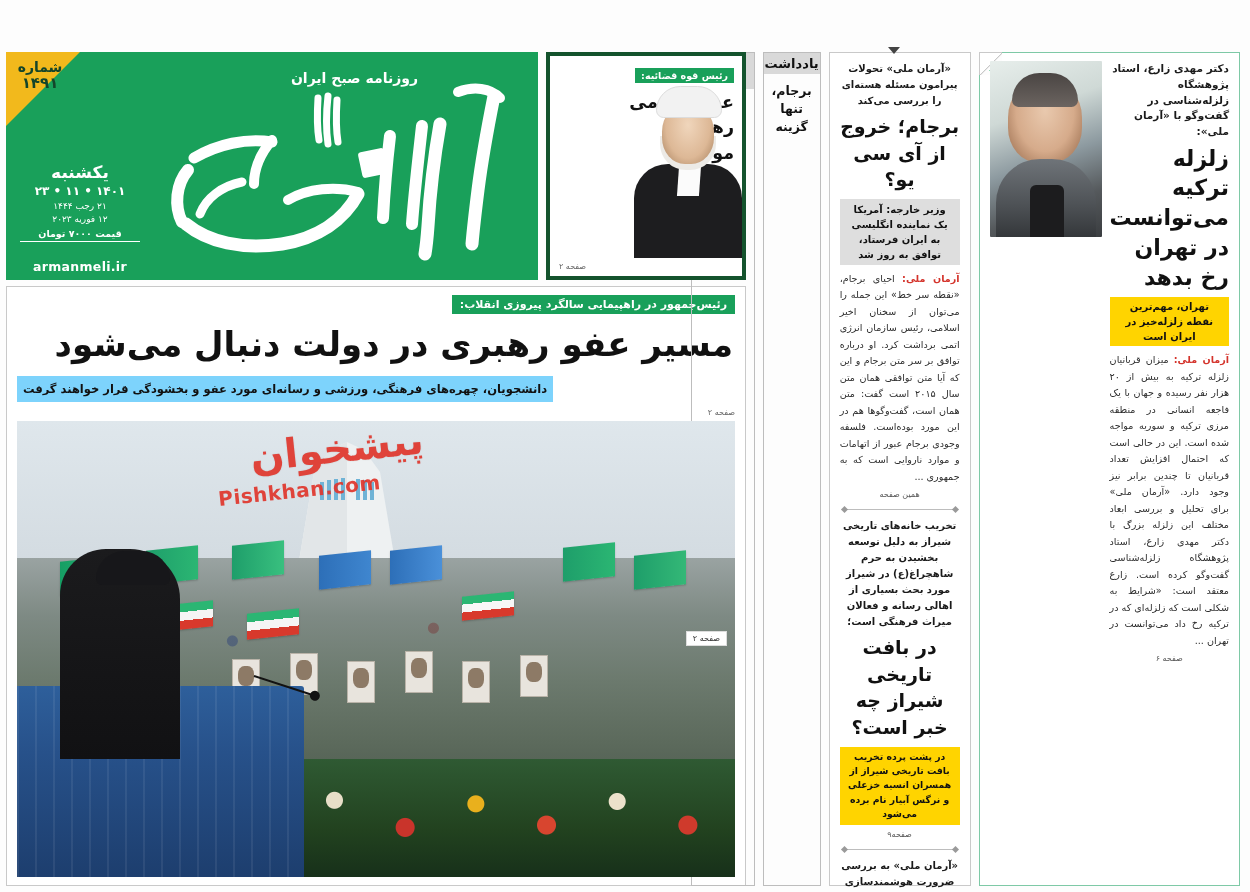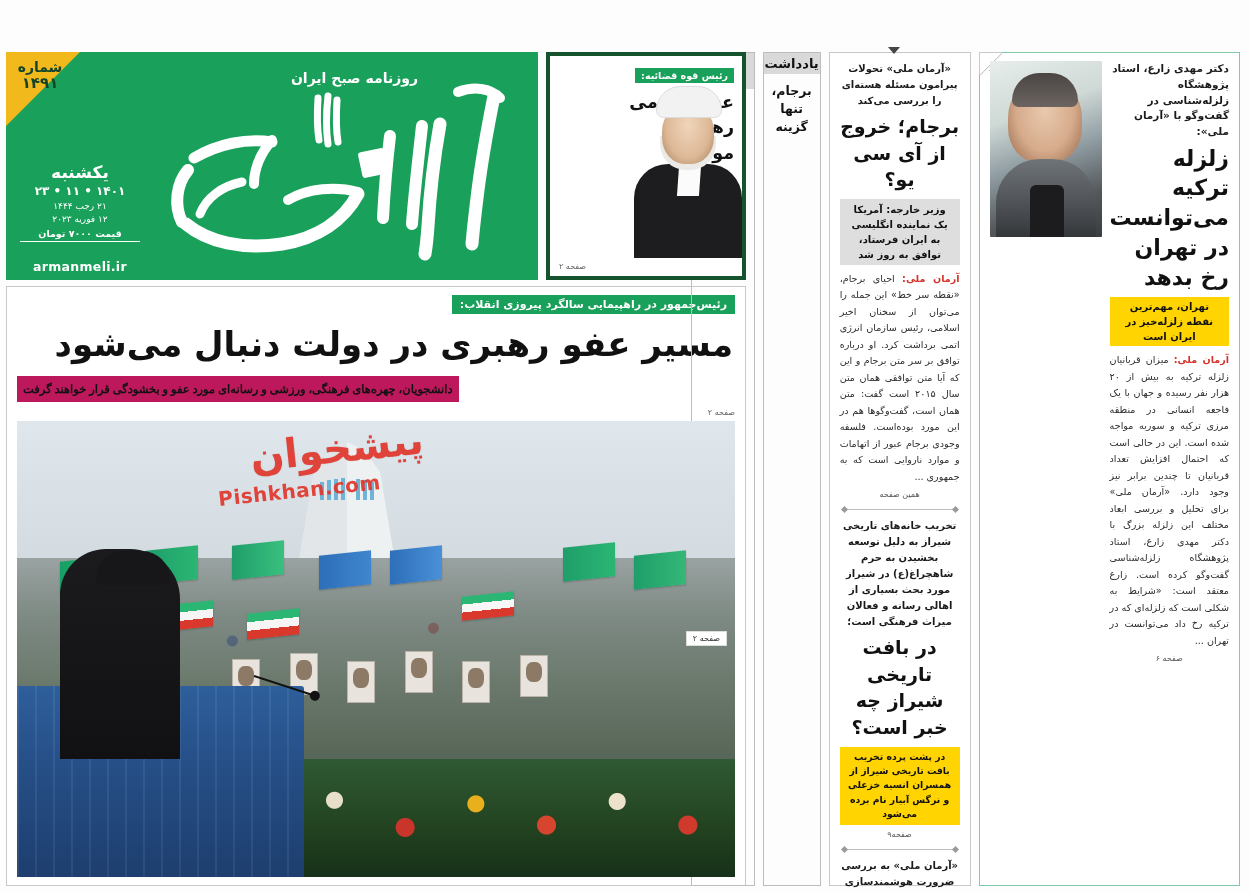--- a/index.html
+++ b/index.html
@@ -243,22 +243,22 @@
   .main-tag{
     background:#19a05a;color:#fff;font-size:11px;font-weight:bold;
     padding:3px 8px;display:inline-block;align-self:flex-start;
   }
   .main-hl{
     font-size:34px;font-weight:bold;color:#111;line-height:1.3;
     text-align:right;margin:8px 2px 10px;letter-spacing:-.8px;
   }
   .main-subs{display:flex;flex-direction:column;gap:12px;align-items:flex-end;margin-bottom:2px;}
   .sub-band{
-    background:#be185d;font-size:11.5px;font-weight:bold;color:#111;
-    padding:3px 6px;line-height:1.75;text-align:right;font-family:Liberation Serif, serif;
+    background:#7dd3fc;font-size:11.5px;font-weight:bold;color:#111;
+    padding:3px 6px;line-height:1.75;text-align:right;
   }
   .main-page{font-size:8px;color:#666;text-align:right;margin-top:4px;}
 
   .photo-wrap{
     flex:1;position:relative;overflow:hidden;margin-top:4px;min-height:0;
     background:#cfd8dd;
   }
   .sky{position:absolute;inset:0;background:linear-gradient(180deg,#dfe7ec 0%,#d2dae0 34%,#cdd4d8 46%,#c9ced1 52%);}
   .azadi{
     position:absolute;left:46%;top:2%;width:150px;height:40%;

